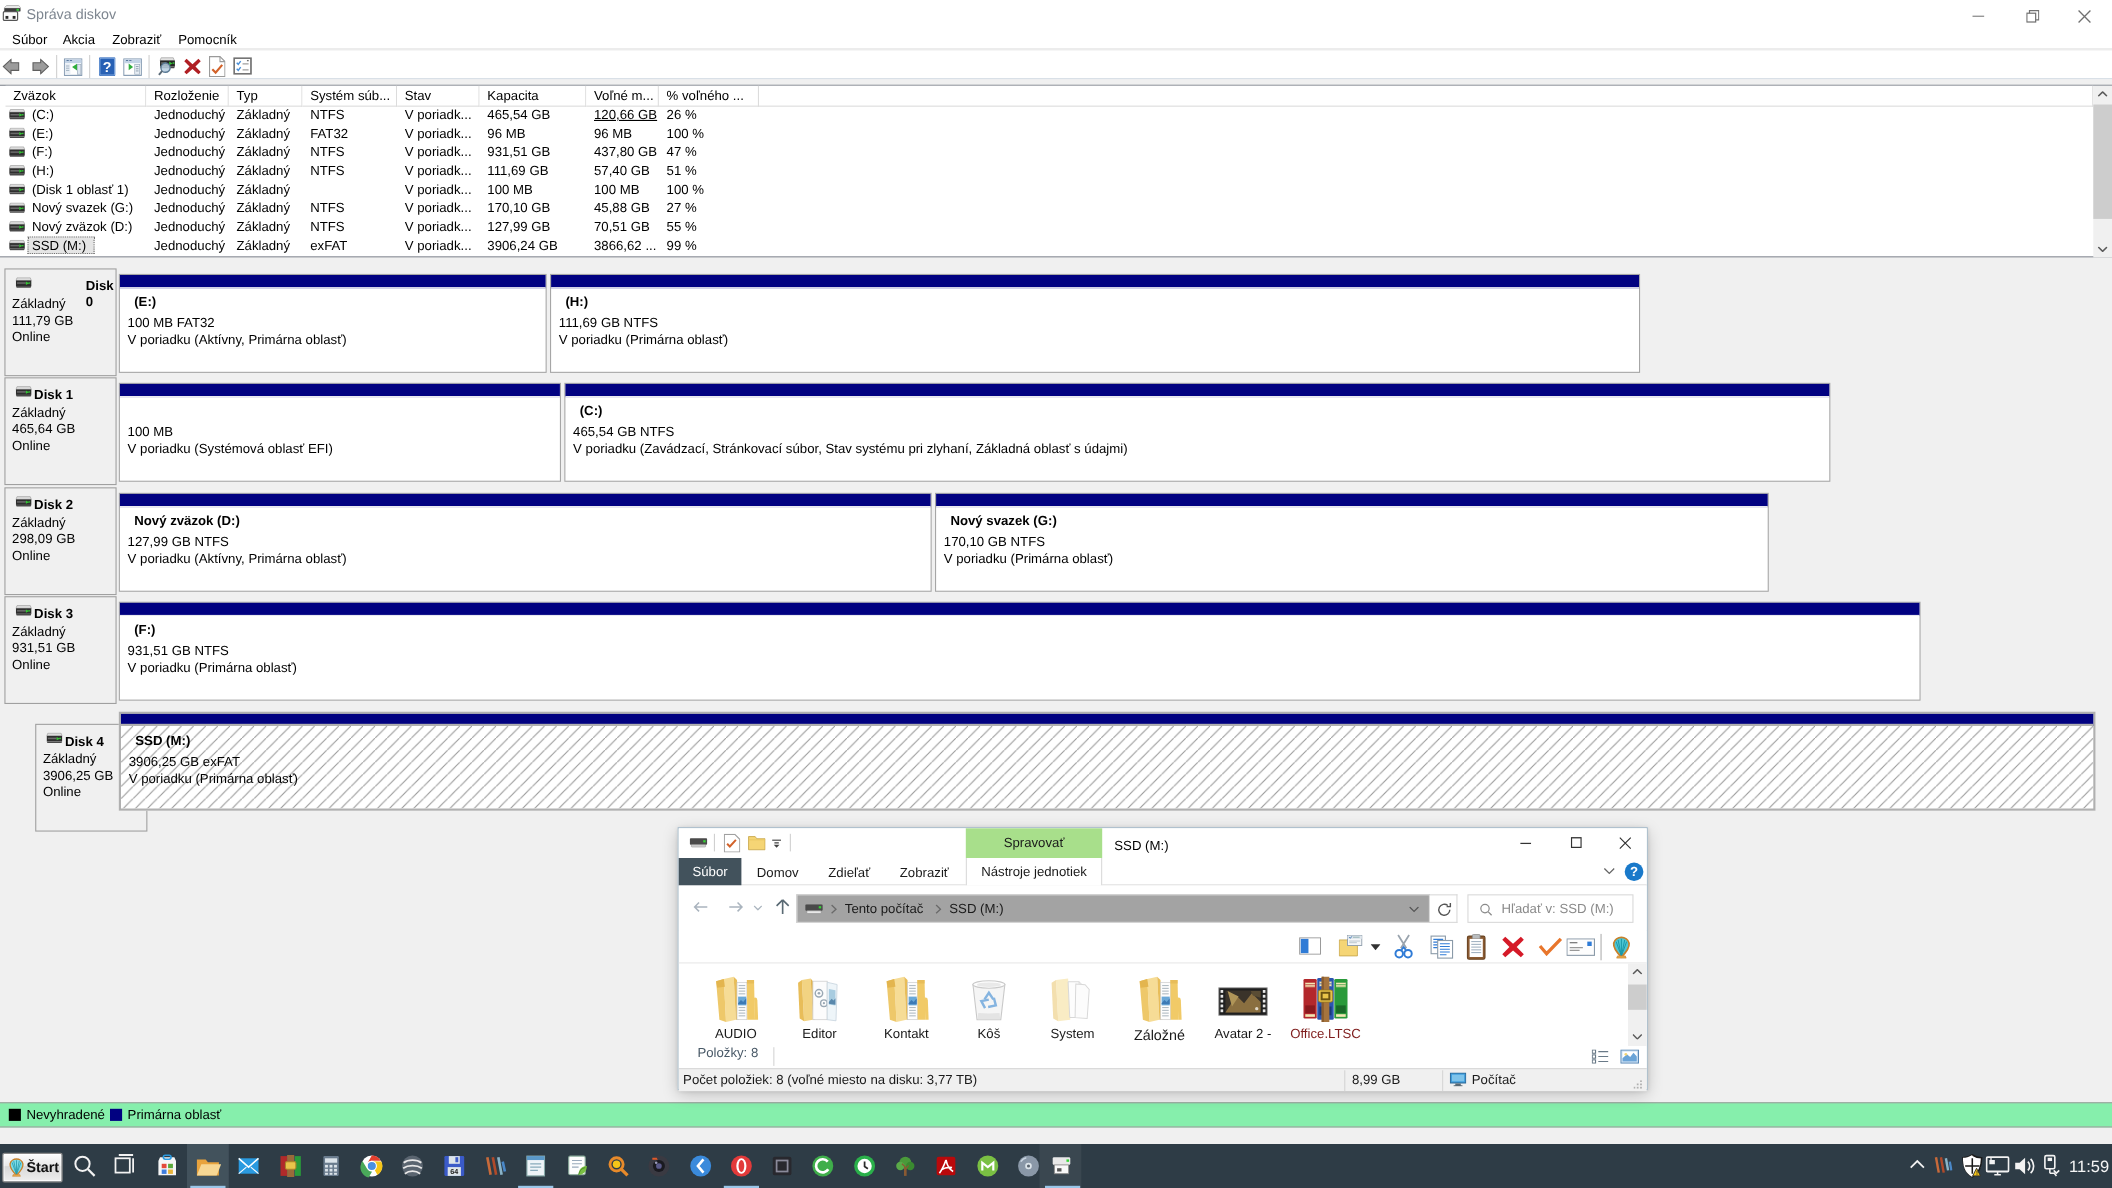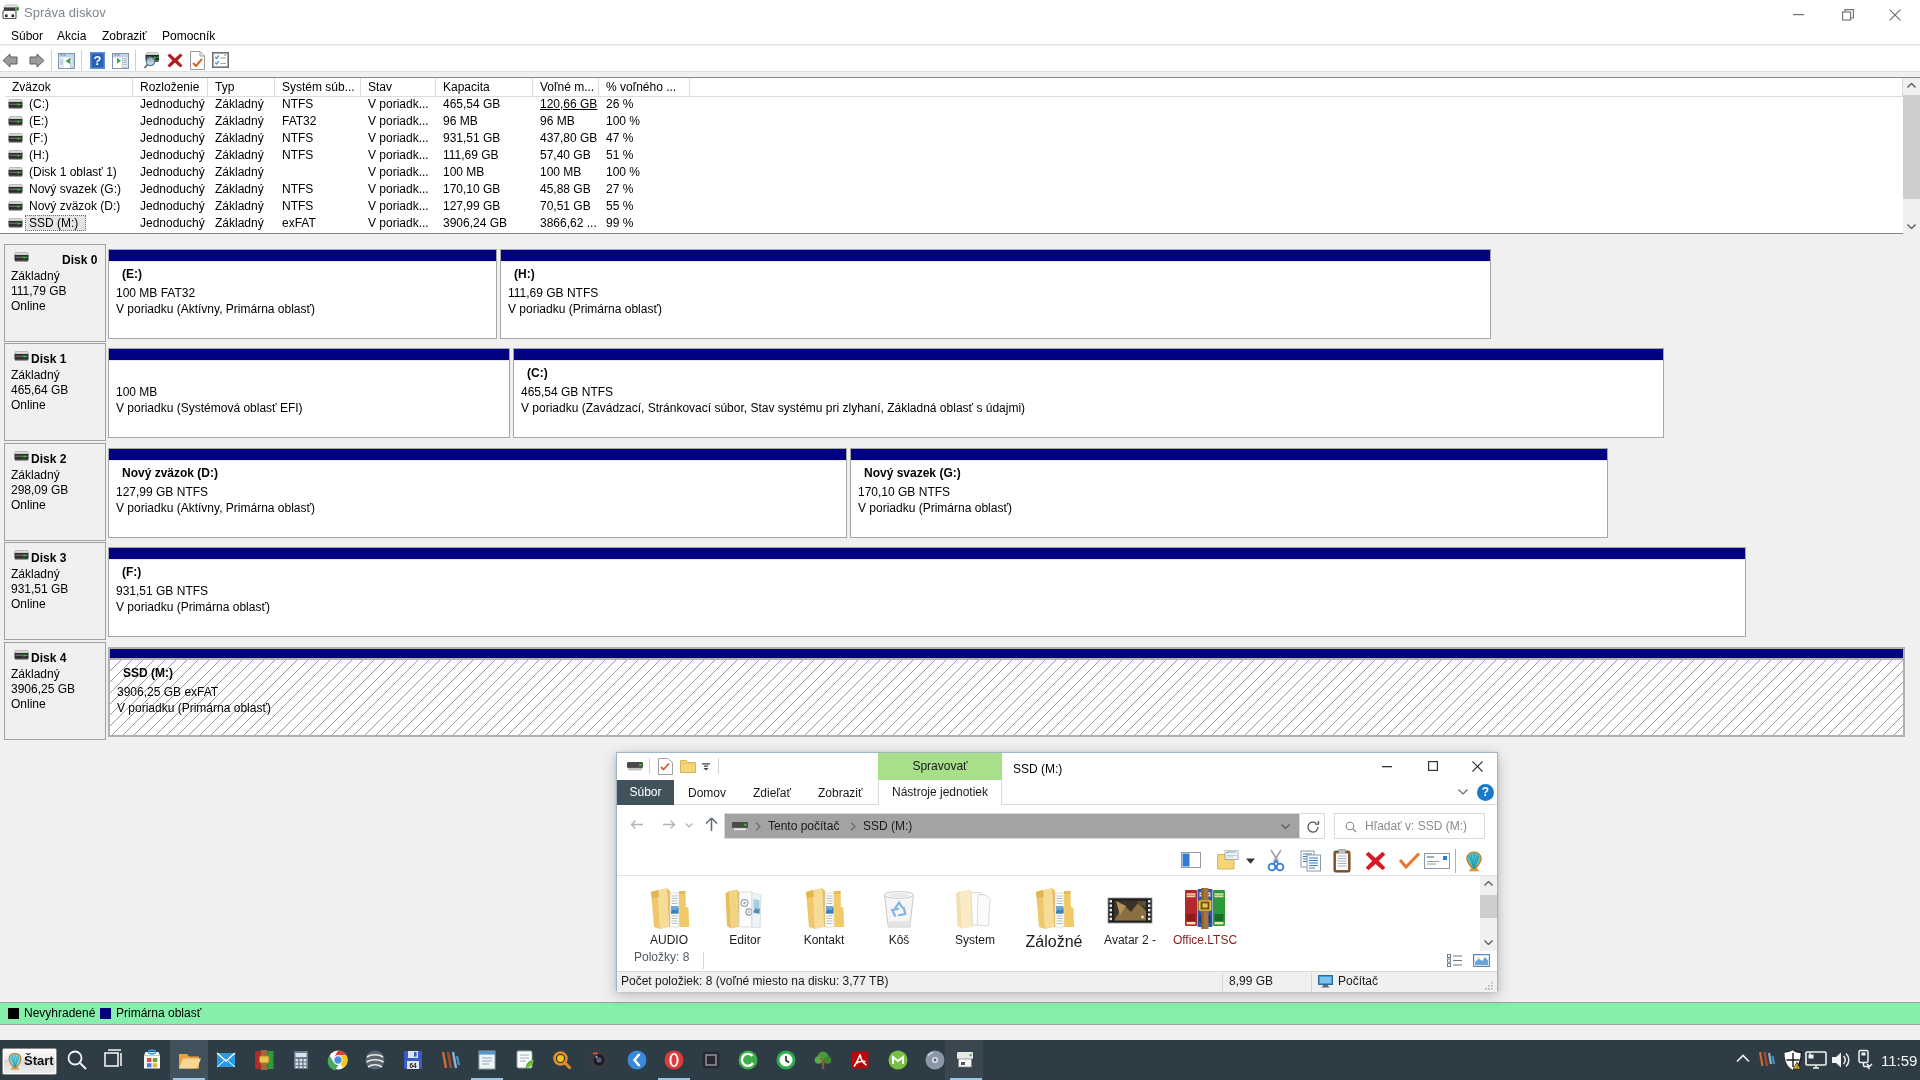--- a/index.html
+++ b/index.html
@@ -313,21 +313,21 @@
   <div id="pane2">
       <div class="dlab" style="top:8px;">
     <svg style="position:absolute;left:9px;top:7px;" width="15" height="10" viewBox="0 0 15 10">
           <path d="M1.5 0.5 h12 l1 2.5 h-14 z" fill="#dcdcdc" stroke="#9a9a9a" stroke-width="0.6"></path>
           <rect x="0.5" y="3" width="14" height="5" fill="#2e2e2e"></rect>
           <rect x="1.5" y="4.6" width="8" height="1.4" fill="#6a6a6a"></rect>
           <path d="M9.5 4 l3 1.5 l-3 1.5 z" fill="#35c435"></path>
           <rect x="11.8" y="4.7" width="1.6" height="1.2" fill="#35c435"></rect>
           <path d="M0.5 8 h14 l-0.6 1.5 h-12.8 z" fill="#4a4a4a"></path>
         </svg>
-    <div class="b" style="position:absolute;left:26px;top:8px;padding-left:31px;">Disk 0</div>
+    <div class="b" style="position:absolute;left:42px;top:8px;padding-left:31px;">Disk 0</div>
     <div style="position:absolute;left:6px;top:24px;">Základný</div>
     <div style="position:absolute;left:6px;top:39px;">111,79 GB</div>
     <div style="position:absolute;left:6px;top:54px;">Online</div>
   </div>
       <div class="part" style="left:108px; top:13px; width:389px; height:90px; ">
 
       <div class="pbar"></div>
       <div class="l1">(E:)</div>
       <div class="l2">100 MB FAT32</div>
       <div class="l3">V poriadku (Aktívny, Primárna oblasť)</div>
@@ -409,21 +409,21 @@
     <div style="position:absolute;left:6px;top:39px;">931,51 GB</div>
     <div style="position:absolute;left:6px;top:54px;">Online</div>
   </div>
       <div class="part" style="left:108px; top:311px; width:1638px; height:90px; ">
 
       <div class="pbar"></div>
       <div class="l1">(F:)</div>
       <div class="l2">931,51 GB NTFS</div>
       <div class="l3">V poriadku (Primárna oblasť)</div>
     </div>
-      <div class="dlab" style="top:406px;">
+      <div class="dlab" style="top:422px;margin-left:28px;">
     <svg style="position:absolute;left:9px;top:7px;" width="15" height="10" viewBox="0 0 15 10">
           <path d="M1.5 0.5 h12 l1 2.5 h-14 z" fill="#dcdcdc" stroke="#9a9a9a" stroke-width="0.6"></path>
           <rect x="0.5" y="3" width="14" height="5" fill="#2e2e2e"></rect>
           <rect x="1.5" y="4.6" width="8" height="1.4" fill="#6a6a6a"></rect>
           <path d="M9.5 4 l3 1.5 l-3 1.5 z" fill="#35c435"></path>
           <rect x="11.8" y="4.7" width="1.6" height="1.2" fill="#35c435"></rect>
           <path d="M0.5 8 h14 l-0.6 1.5 h-12.8 z" fill="#4a4a4a"></path>
         </svg>
     <div class="b" style="position:absolute;left:26px;top:8px;">Disk 4</div>
     <div style="position:absolute;left:6px;top:24px;">Základný</div>
@@ -682,21 +682,21 @@
  <path d="M21 1 L24 4 L26 40 L23 40 Z" fill="#e8bd59"></path>
  <rect x="24" y="6" width="9" height="34" fill="#fdfdfd" stroke="#c8c8c8" stroke-width="0.6"></rect>
  <path d="M25.5 9 h6 M25.5 11.5 h6 M25.5 14 h6 M25.5 16.5 h6 M25.5 29 h6 M25.5 31.5 h6 M25.5 34 h6 M25.5 36.5 h6" stroke="#a8b4bc" stroke-width="0.9"></path>
  <rect x="25" y="19" width="7.4" height="8" fill="#6aa8d8"></rect>
  <path d="M25 25 l2.6 -2.8 l2 1.8 l2.8 -3.4 v5.4 h-7.4 z" fill="#3d7ab5"></path>
  <path d="M33 4 h6.5 l0.8 36 h-7 z" fill="#f1ca67"></path>
  <path d="M39.5 20 q2.8 -0.6 3 2 l0.7 18 h-3 z" fill="#f1ca67"></path>
  <path d="M33 4 h6.5 v3 h-6.5 z" fill="#e8bd59"></path>
 </g>
       </svg>
-      <div class="abs" style="left:399px;top:57px;width:76px;text-align:center;font-size:16px;color:#1a1a1a;white-space:nowrap;">Záložné</div>
+      <div class="abs" style="left:399px;top:57px;width:76px;text-align:center;font-size:13px;color:#1a1a1a;white-space:nowrap;">Záložné</div>
       <svg class="abs" style="left:490px;top:11px;" width="46" height="42" viewBox="0 0 46 42">
         <g>
  <rect x="1" y="11" width="44" height="25" fill="#1f1f1f" stroke="#9a9a9a" stroke-width="0.8"></rect>
  <g fill="#e8e8e8">
             <rect x="2.6" y="13" width="2.4" height="2.6"></rect>
             <rect x="2.6" y="17.4" width="2.4" height="2.6"></rect>
             <rect x="2.6" y="21.8" width="2.4" height="2.6"></rect>
             <rect x="2.6" y="26.2" width="2.4" height="2.6"></rect>
             <rect x="2.6" y="30.6" width="2.4" height="2.6"></rect>
             <rect x="41" y="13" width="2.4" height="2.6"></rect>

